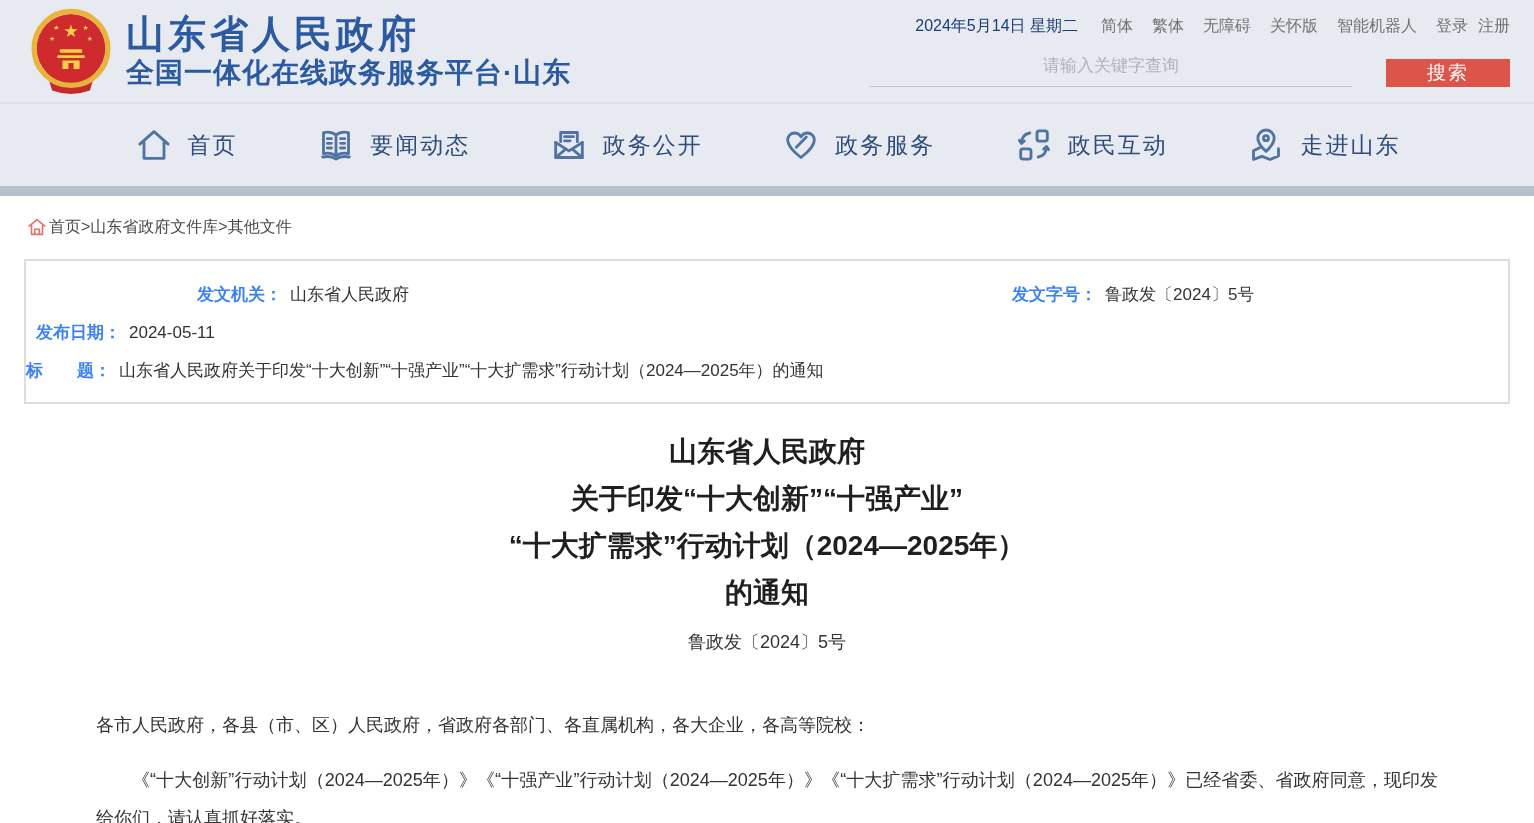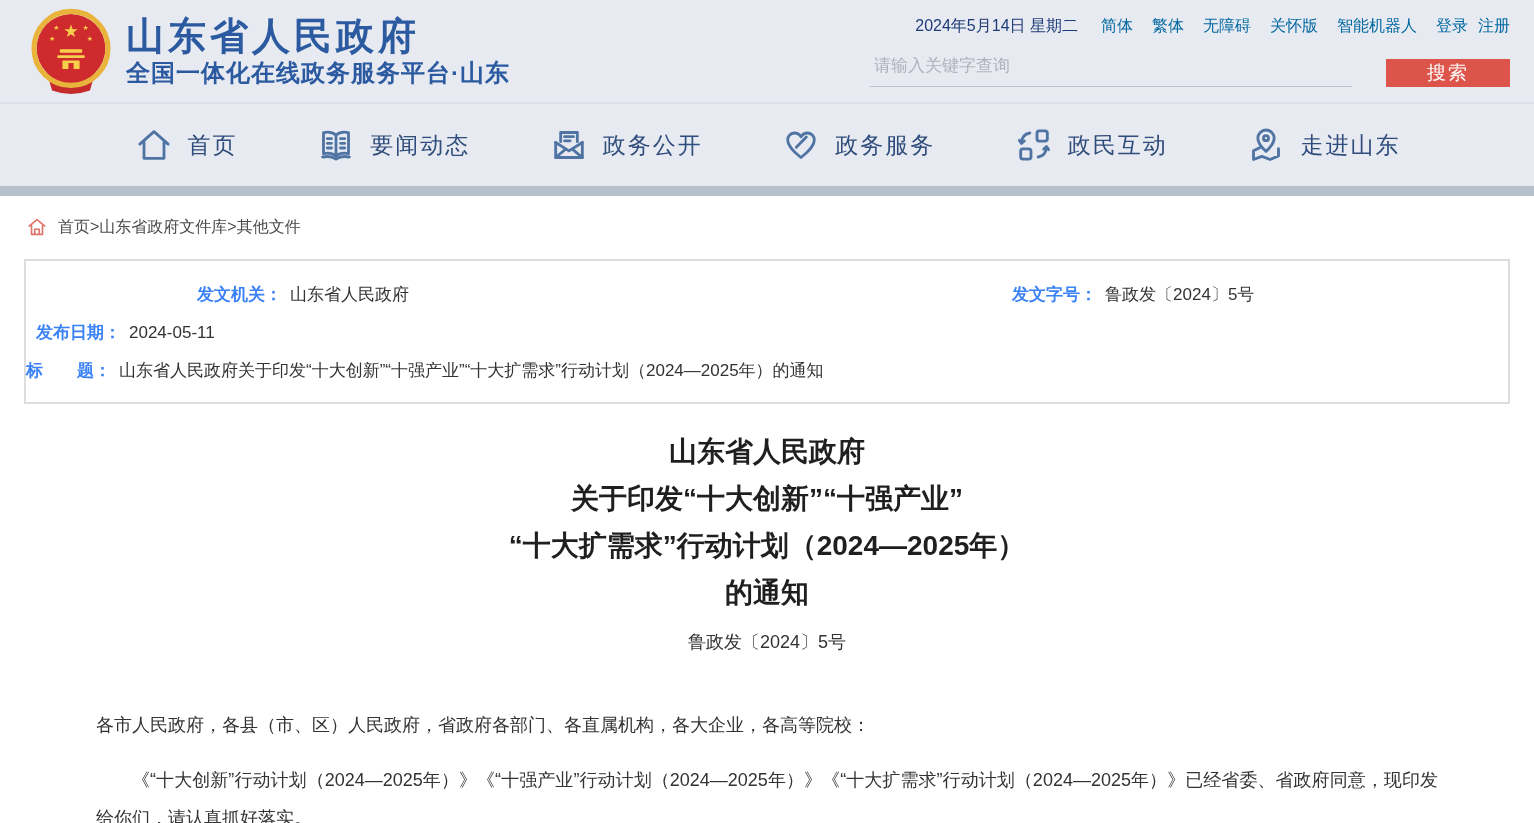--- a/index.html
+++ b/index.html
@@ -18,36 +18,37 @@
     padding: 0 24px 0 28px;
     border-bottom: 2px solid #dcdfe8;
   }
   .brand { display: flex; align-items: center; gap: 12px; cursor: pointer; }
   .emblem { width: 86px; height: 86px; display: block; }
   .brand-text { display: flex; flex-direction: column; gap: 6px; }
   .site-title {
     font-size: 38px; font-weight: bold; color: #2b5aa0; letter-spacing: 4px; line-height: 1;
   }
   .site-subtitle {
-    font-size: 24px; font-weight: bold; color: #2b5aa0; letter-spacing: 1px; line-height: 1;
+    font-size: 28px; font-weight: bold; color: #2b5aa0; letter-spacing: 1px; line-height: 1;
   }
   .header-right { width: 640px; display: flex; flex-direction: column; gap: 10px; }
   .top-links {
     display: flex; justify-content: flex-end; align-items: flex-end; gap: 19px;
     font-size: 16px; color: #1e3c78; white-space: nowrap;
   }
   .top-links .date { margin-right: 4px; }
-  .top-links a { color: #0369a1; text-decoration: none; cursor: pointer; }
+  .top-links a { color: #737373; text-decoration: none; cursor: pointer; }
   .top-links a.tight { margin-left: -9px; }
   .search-row { display: flex; align-items: flex-end; gap: 34px; }
   .search-input {
     flex: 1; height: 40px; background: transparent;
     border: none; border-bottom: 1px solid #b9c1cc; outline: none;
     font-size: 17px; color: #333; padding: 0 4px;
     font-family: "Liberation Sans", "DejaVu Sans", sans-serif;
+    text-align: center;
   }
   .search-input::placeholder { color: #aeb2ba; }
   .search-btn {
     width: 124px; height: 28px; background: #dc544a; color: #fff;
     border: none; font-size: 19px; cursor: pointer; letter-spacing: 2px;
     font-family: "Liberation Sans", "DejaVu Sans", sans-serif;
   }
 
   
   .main-nav {
@@ -58,21 +59,21 @@
   .nav-item {
     display: flex; align-items: center; gap: 14px; cursor: pointer;
     color: #2f4d7c; font-size: 23px; font-weight: 500; letter-spacing: 2px;
   }
   .nav-icon { width: 40px; height: 40px; display: block; }
   .nav-icon svg { width: 100%; height: 100%; stroke: #4f74a3; fill: none; stroke-width: 1.7; stroke-linecap: round; stroke-linejoin: round; }
   .nav-strip { height: 10px; background: #b7c1ce; }
 
   
   .breadcrumb {
-    display: flex; align-items: center; gap: 10px;
+    display: flex; align-items: center; gap: 1px;
     padding: 20px 24px 0 26px; font-size: 16px; color: #4a4a4a;
   }
   .crumb-home { width: 22px; height: 22px; }
   .crumb-home svg { width: 100%; height: 100%; stroke: #e0756b; fill: none; stroke-width: 1.8; stroke-linecap: round; stroke-linejoin: round; }
   .breadcrumb a { color: #4a4a4a; text-decoration: none; cursor: pointer; }
   .crumb-sep { color: #4a4a4a; }
 
   
   .meta-box {
     margin: 21px 24px 0 24px;

